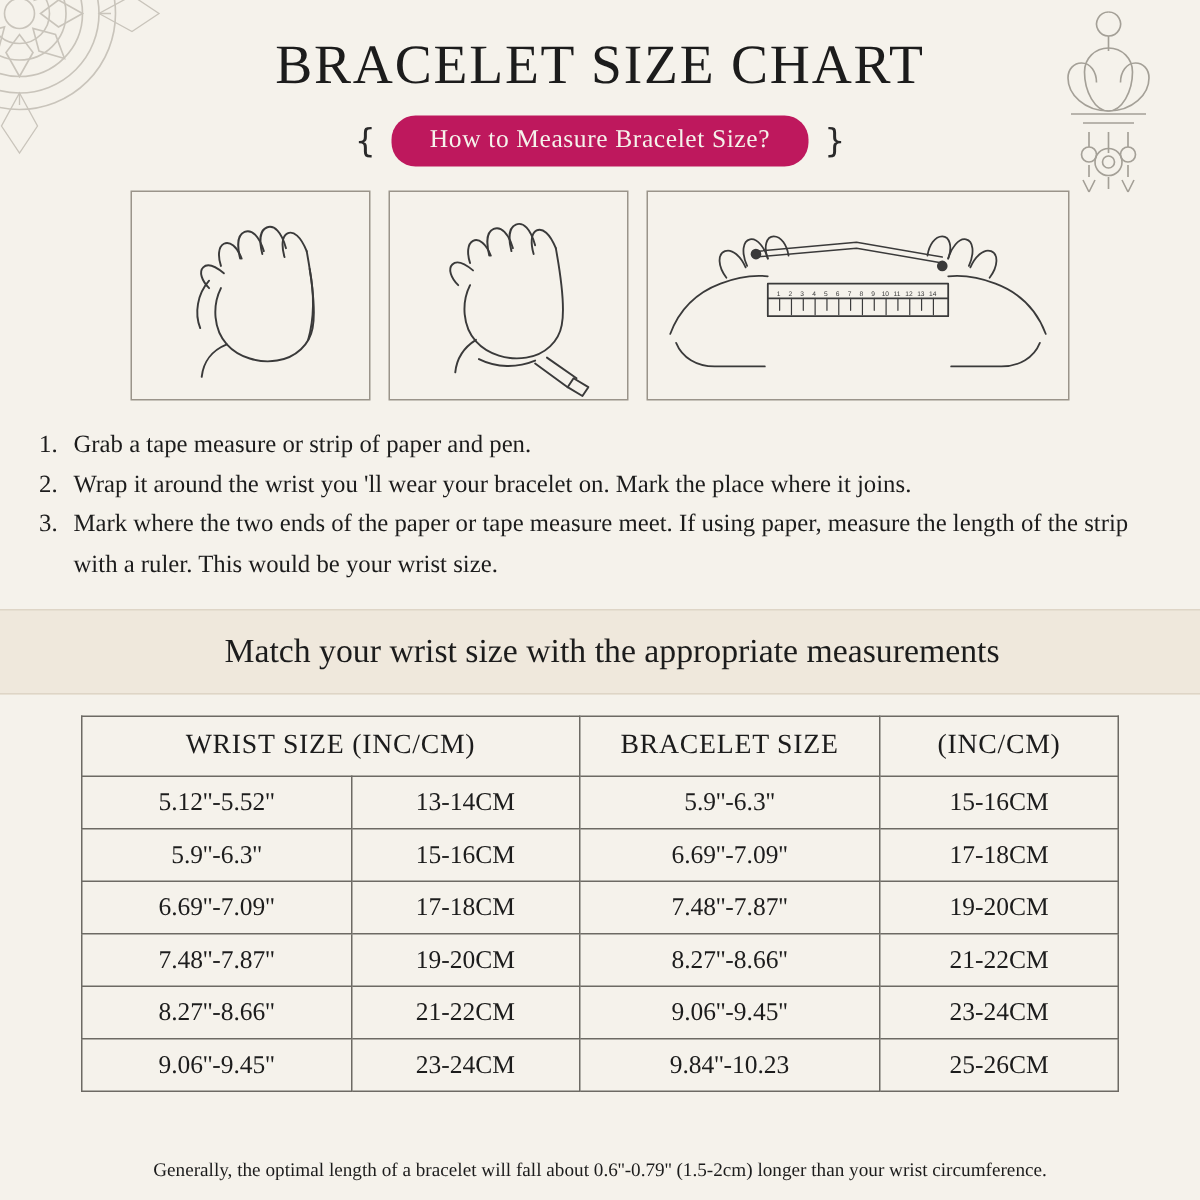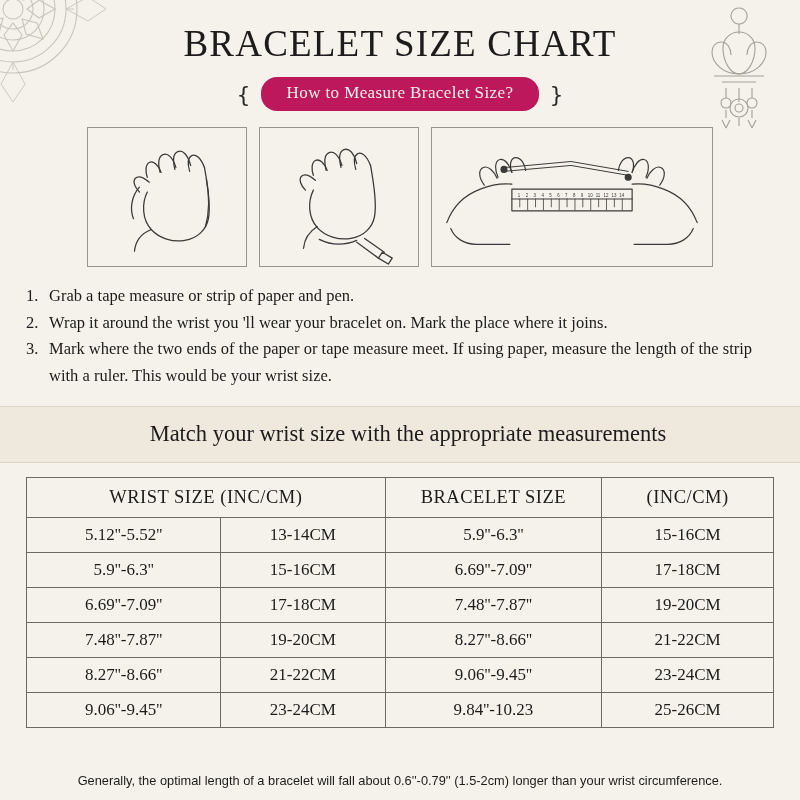--- a/index.html
+++ b/index.html
@@ -71,21 +71,21 @@
     background:#efe8dc;
     padding:12px 24px 14px 40px;
     text-align:center;
     border-top:1px solid #ded5c6;
     border-bottom:1px solid #ded5c6;
   }
   .band .l1 { font-size:22.5px; line-height:1.3; }
   .band .l2 { font-size:22.5px; line-height:1.3; }
 
   table.sizes {
-    width:748px;
+    width:692px;
     margin:14px auto 0 auto;
     border-collapse:collapse;
     font-size:17px;
   }
   table.sizes th, table.sizes td {
     border:1px solid #6d6a64;
     text-align:center;
     padding:7px 4px;
     font-weight:400;
   }
@@ -97,21 +97,21 @@
   table.sizes col.c1 { width:26%; }
   table.sizes col.c2 { width:22%; }
   table.sizes col.c3 { width:29%; }
   table.sizes col.c4 { width:23%; }
 
   .footnote {
     position:absolute;
     left:0; right:0; bottom:12px;
     text-align:center;
     font-size:12.8px;
-    font-family:Liberation Sans, sans-serif;
+    font-family:Liberation Serif, serif;
     color:#1c1c1c;
   }
 </style>
 </head>
 <body>
 
 <div class="page">
 
   <svg class="mandala-tl" viewBox="0 0 150 150">
     <g fill="none" stroke="#8d867a" stroke-width="1.1">

